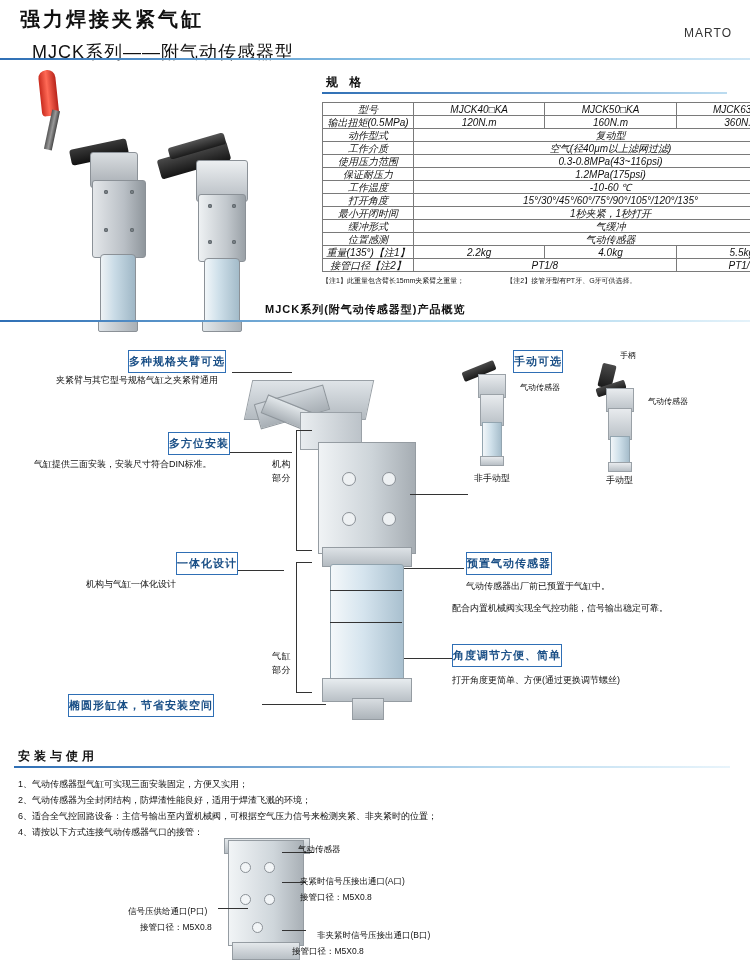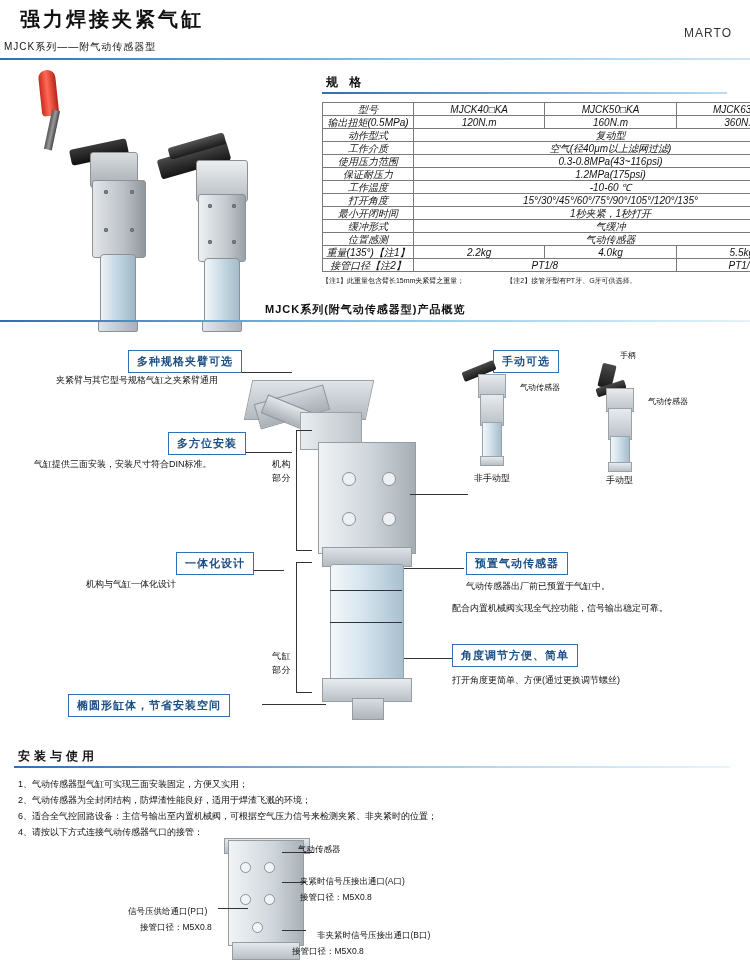--- a/index.html
+++ b/index.html
@@ -13,22 +13,22 @@
   }
   .page{position:relative;width:750px;height:979px;}
 
   
   .hdr-title{
     position:absolute;left:20px;top:6px;
     font-size:20px;font-weight:bold;letter-spacing:3px;
     color:#111;
   }
   .hdr-sub{
-    position:absolute;left:4px;top:40px;
-    font-size:10px;color:#111;letter-spacing:1px;
+    position:absolute;left:32px;top:40px;
+    font-size:18px;color:#111;letter-spacing:1px;
   }
   .hdr-brand{
     position:absolute;right:18px;top:26px;
     font-size:12px;color:#333;letter-spacing:1px;
   }
   .hdr-rule{
     position:absolute;left:0;top:58px;width:750px;height:2px;
     background:linear-gradient(to right,#2f6fb5 0%, #8fc6e8 55%, #cfe6f5 100%);
   }
 
@@ -150,21 +150,21 @@
 
   
   .diagram{position:absolute;left:0;top:322px;width:750px;height:420px;}
 
   .callout{
     position:absolute;
     border:1px solid #2f6fb5;
     color:#1a4f86;
     font-size:11px;
     font-weight:bold;
-    padding:3px 8px;
+    padding:3px 0;
     background:#ffffff;
     white-space:nowrap;
     letter-spacing:1px;
   }
   .smalltxt{
     position:absolute;font-size:9px;color:#111;white-space:nowrap;
   }
   .smalltxt.cjk{letter-spacing:0.5px;}
 
   
@@ -413,21 +413,21 @@
     <div class="smalltxt" style="left:56px;top:52px;">夹紧臂与其它型号规格气缸之夹紧臂通用</div>
 
     <div class="callout" style="left:168px;top:110px;">多方位安装</div>
     <div class="smalltxt" style="left:34px;top:136px;">气缸提供三面安装，安装尺寸符合DIN标准。</div>
 
     <div class="callout" style="left:176px;top:230px;">一体化设计</div>
     <div class="smalltxt" style="left:86px;top:256px;">机构与气缸一体化设计</div>
 
     <div class="callout" style="left:68px;top:372px;">椭圆形缸体，节省安装空间</div>
 
-    <div class="callout" style="left:448px;top:28px;margin-left:45px;">手动可选</div>
+    <div class="callout" style="left:468px;top:28px;margin-left:45px;">手动可选</div>
     <div class="callout" style="left:466px;top:230px;">预置气动传感器</div>
     <div class="smalltxt" style="left:466px;top:258px;">气动传感器出厂前已预置于气缸中。</div>
     <div class="smalltxt" style="left:452px;top:280px;">配合内置机械阀实现全气控功能，信号输出稳定可靠。</div>
     <div class="callout" style="left:452px;top:322px;">角度调节方便、简单</div>
     <div class="smalltxt" style="left:452px;top:352px;">打开角度更简单、方便(通过更换调节螺丝)</div>
 
     <div class="v-dark" style="left:462px;top:44px;width:34px;height:10px;transform:rotate(-22deg);"></div>
     <div class="v-blk" style="left:478px;top:52px;width:26px;height:22px;"></div>
     <div class="v-blk" style="left:480px;top:72px;width:22px;height:30px;"></div>
     <div class="v-cyl" style="left:482px;top:100px;width:18px;height:36px;"></div>

